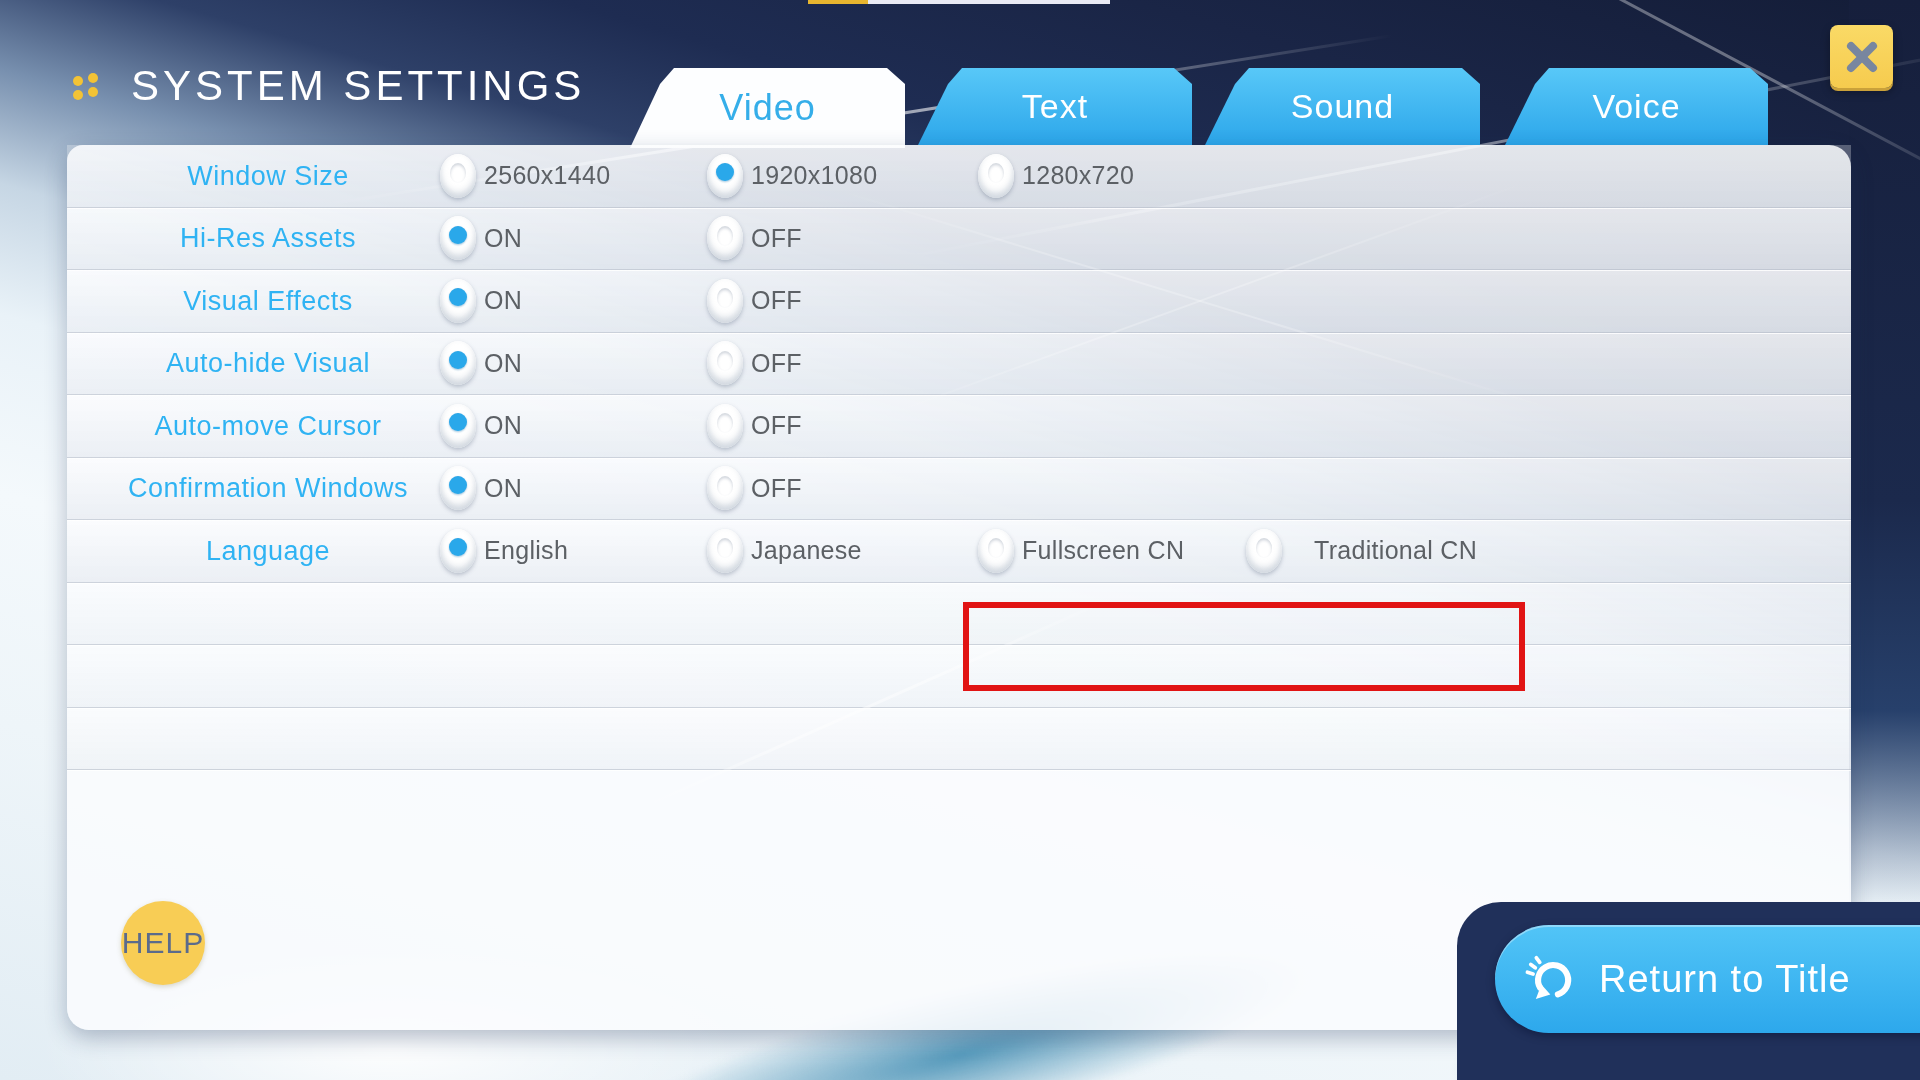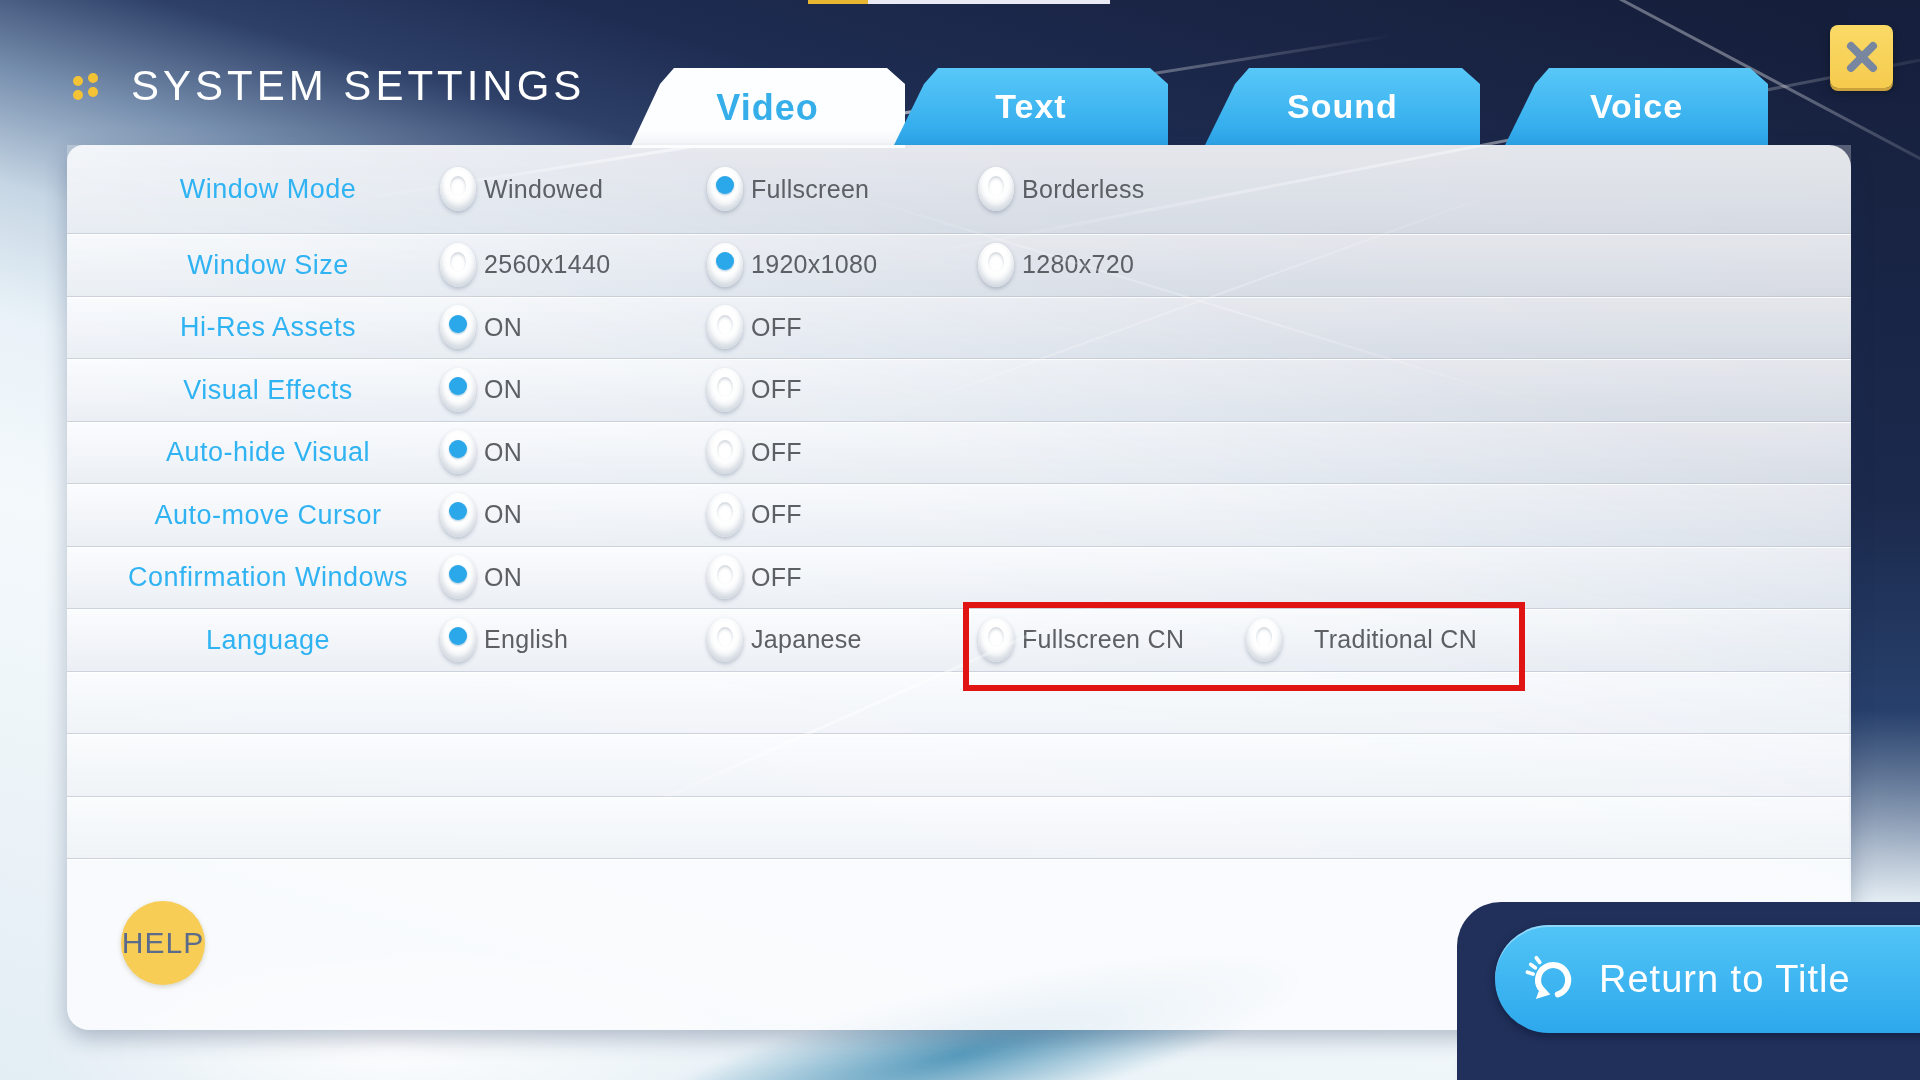--- a/index.html
+++ b/index.html
@@ -32,24 +32,24 @@
   .topstrip{top:0;height:4px;z-index:3;}
   .topstrip.y{left:808px;width:60px;background:#e7b52f;}
   .topstrip.w{left:868px;width:242px;background:#e9eaf4;}
   
   .title-row{position:absolute;left:70px;top:62px;display:flex;align-items:center;z-index:4;}
   .title-dots{width:32px;height:32px;}
   .title-text{margin-left:29px;color:#fff;font-size:42px;letter-spacing:4px;font-weight:400;}
   
   .tab{position:absolute;top:68px;height:77px;display:flex;align-items:center;justify-content:center;
     clip-path:polygon(44px 0,calc(100% - 18px) 0,100% 16px,100% 100%,0 100%,30px 16px);
-    background:linear-gradient(180deg,#58c8f8,#2ca6ea);color:#fff;font-size:34px;letter-spacing:1px;cursor:pointer;z-index:4;font-weight:bold;}
+    background:linear-gradient(180deg,#58c8f8,#2ca6ea);color:#fff;font-size:34px;letter-spacing:1px;cursor:pointer;z-index:4;}
   .tab.active{background:#fdfeff;color:#35aee9;font-size:36px;height:80px;}
   .tab-video{left:630px;width:275px;}
-  .tab-text{left:894px;width:274px;}
+  .tab-text{left:918px;width:274px;}
   .tab-sound{left:1205px;width:275px;}
   .tab-voice{left:1505px;width:263px;}
   
   .close-btn{position:absolute;left:1830px;top:25px;width:63px;height:63px;border-radius:8px;
     background:linear-gradient(180deg,#fada66,#f6cb4e);box-shadow:0 3px 0 #caa13a, 0 4px 8px rgba(0,0,0,.35);
     display:flex;align-items:center;justify-content:center;cursor:pointer;z-index:8;}
   
   .panel{position:absolute;left:67px;top:145px;width:1784px;height:885px;
     background:rgba(250,252,254,.86);border-radius:16px 22px 22px 22px;
     box-shadow:0 8px 22px rgba(25,45,85,.30);z-index:5;}
@@ -126,35 +126,20 @@
 
   <div class="close-btn">
     <svg width="40" height="40" viewBox="0 0 40 40">
       <line x1="9" y1="9" x2="31" y2="31" stroke="#78869f" stroke-width="8" stroke-linecap="round"></line>
       <line x1="31" y1="9" x2="9" y2="31" stroke="#78869f" stroke-width="8" stroke-linecap="round"></line>
     </svg>
   </div>
 
   <div class="panel">
 
-    <div class="row first">
-      <div class="row-label">Window Mode</div>
-      <div class="opt col1">
-        <span class="radio"></span>
-        <span class="olabel">Windowed</span>
-      </div>
-      <div class="opt col2">
-        <span class="radio selected"></span>
-        <span class="olabel">Fullscreen</span>
-      </div>
-      <div class="opt col3">
-        <span class="radio"></span>
-        <span class="olabel">Borderless</span>
-      </div>
-    </div>
 
     <div class="row">
       <div class="row-label">Window Size</div>
       <div class="opt col1">
         <span class="radio"></span>
         <span class="olabel">2560x1440</span>
       </div>
       <div class="opt col2">
         <span class="radio selected"></span>
         <span class="olabel">1920x1080</span>

